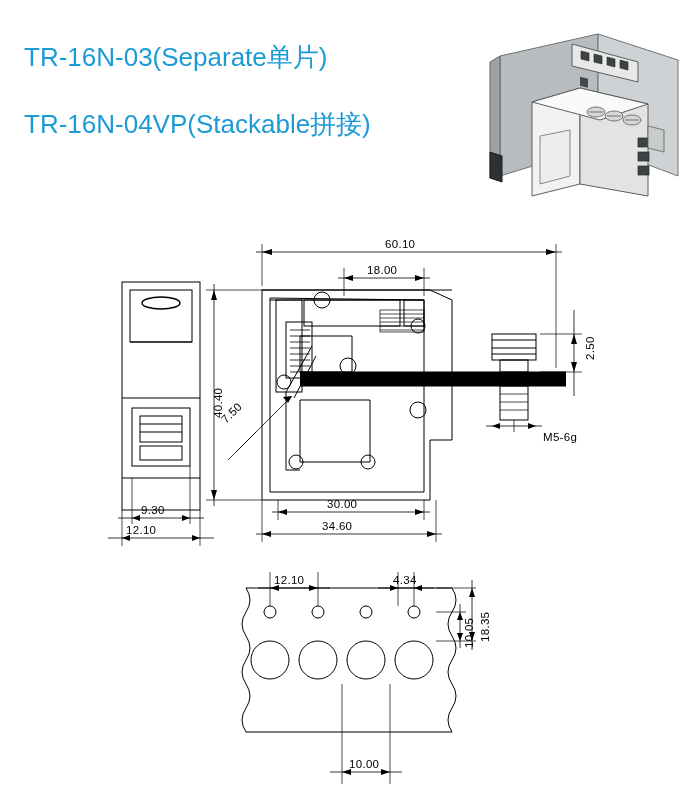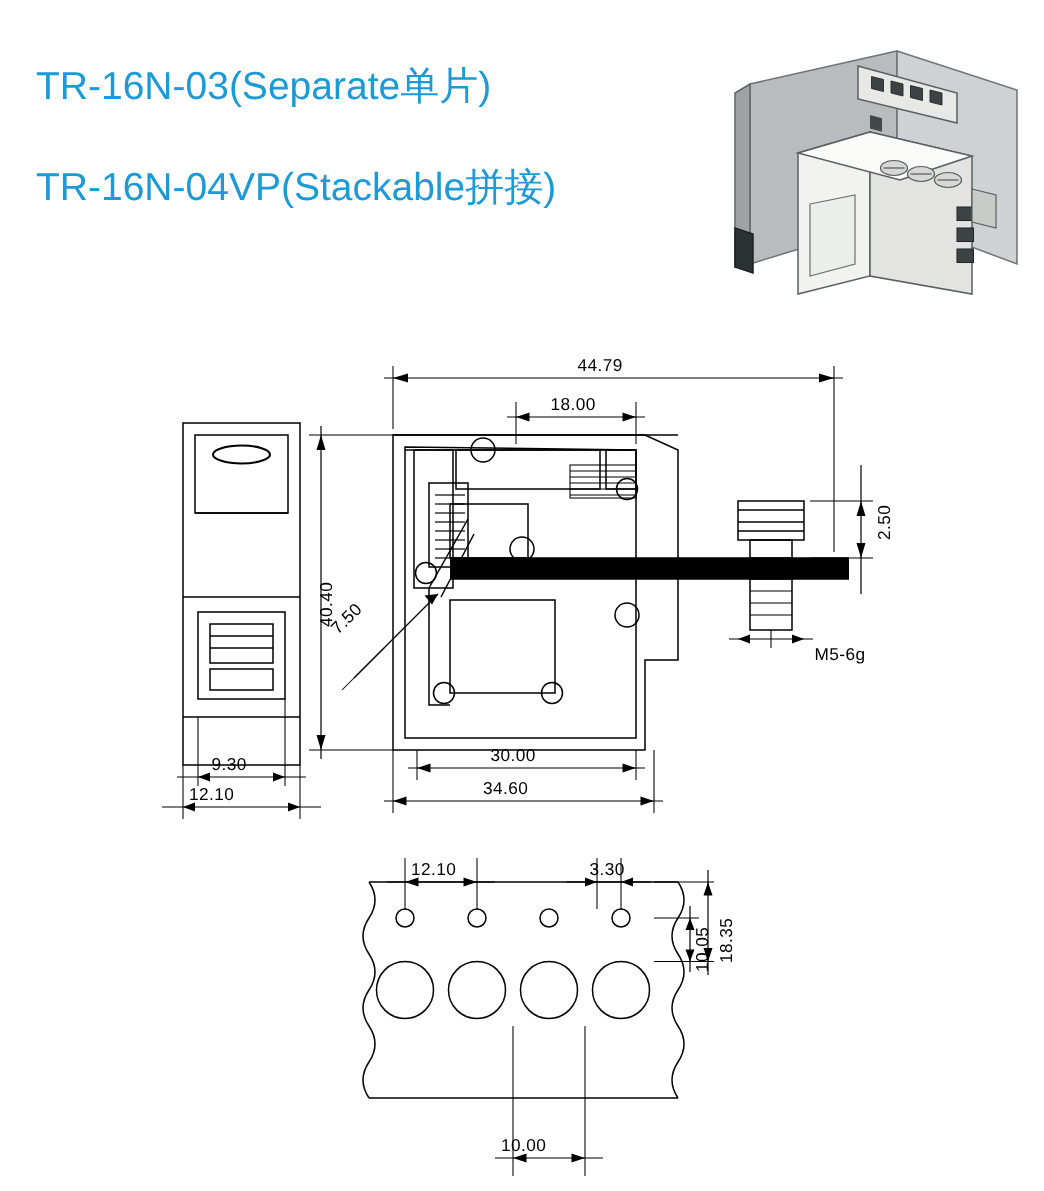--- a/index.html
+++ b/index.html
@@ -298,32 +298,32 @@
 
         <line x1="342" y1="684" x2="342" y2="784" stroke-width="0.7"></line>
         <line x1="390" y1="684" x2="390" y2="784" stroke-width="0.7"></line>
         <line x1="330" y1="772" x2="402" y2="772" stroke-width="0.8"></line>
         <polygon points="342,772 351,769 351,775" fill="#000" stroke="none"></polygon>
         <polygon points="390,772 381,769 381,775" fill="#000" stroke="none"></polygon>
       </g>
     </svg>
   </div>
 
-  <div class="dim-label" style="left:385px; top:238px;">44.79</div>
+  <div class="dim-label" style="left:385px; top:238px;">60.10</div>
   <div class="dim-label" style="left:367px; top:264px;">18.00</div>
   <div class="dim-label vert" style="left:212px; top:418px;">40.40</div>
   <div class="dim-label" style="left:219px; top:417px; transform:rotate(-45deg); transform-origin:left top;">7.50</div>
   <div class="dim-label vert" style="left:584px; top:360px;">2.50</div>
   <div class="dim-label" style="left:543px; top:431px;">M5-6g</div>
   <div class="dim-label" style="left:327px; top:498px;">30.00</div>
   <div class="dim-label" style="left:322px; top:520px;text-align:center;">34.60</div>
 
   <div class="dim-label" style="left:141px; top:504px;">9.30</div>
   <div class="dim-label" style="left:126px; top:524px;">12.10</div>
 
   <div class="dim-label" style="left:274px; top:574px;">12.10</div>
-  <div class="dim-label" style="left:393px; top:574px;">3.30</div>
+  <div class="dim-label" style="left:393px; top:574px;">4.34</div>
   <div class="dim-label vert" style="left:479px; top:642px;">18.35</div>
   <div class="dim-label vert" style="left:463px; top:648px;">10.05</div>
-  <div class="dim-label" style="left:334px; top:758px;">10.00</div>
+  <div class="dim-label" style="left:349px; top:758px;">10.00</div>
 
 
 </div>
 
 </body></html>

